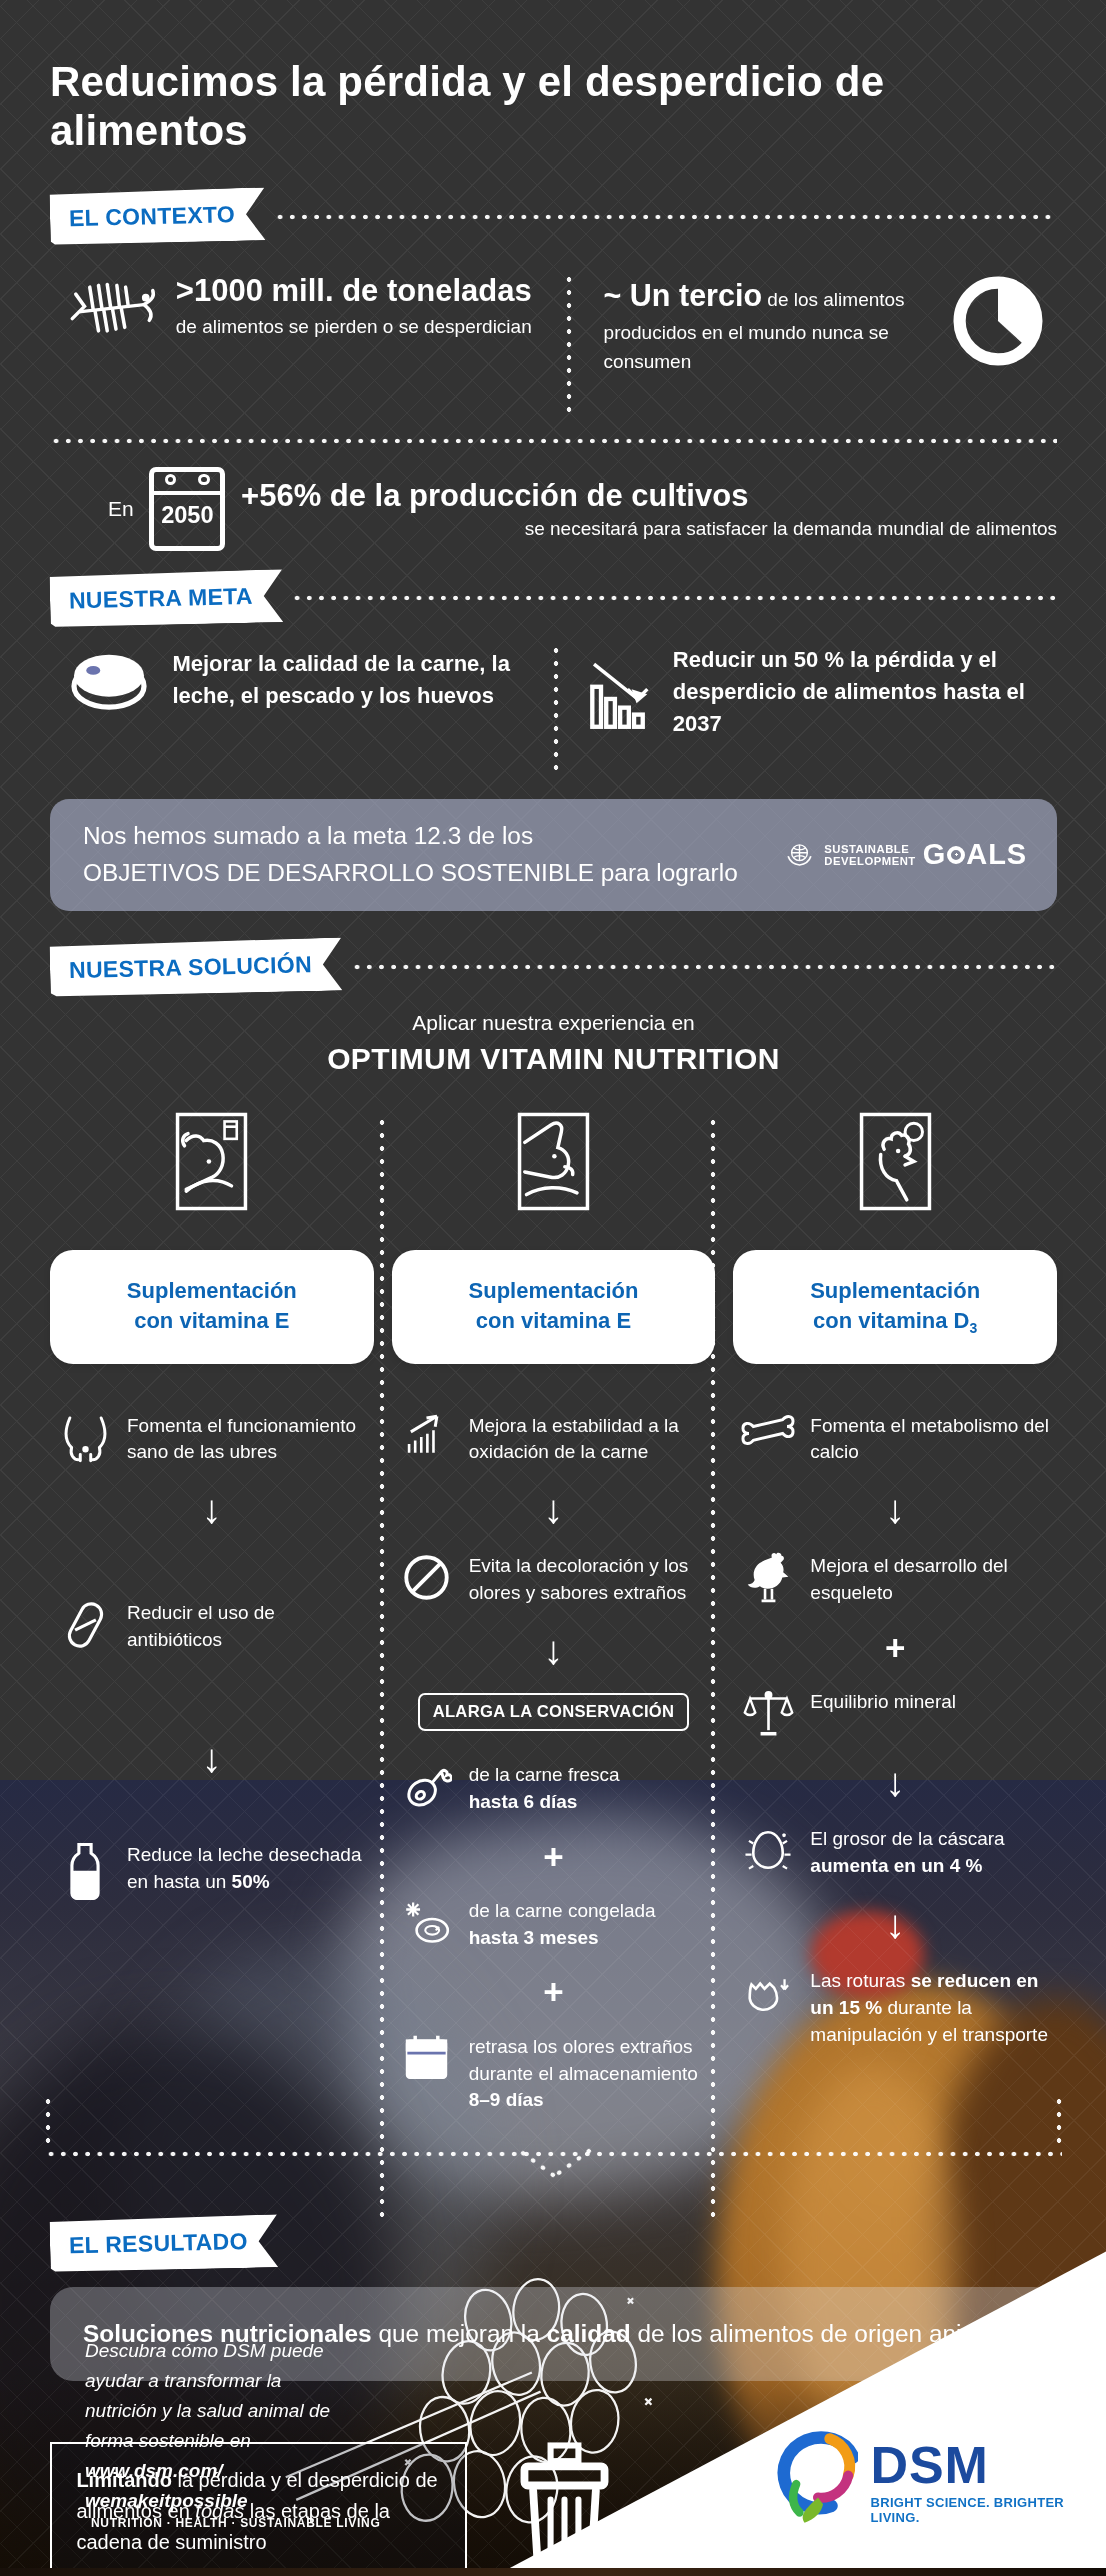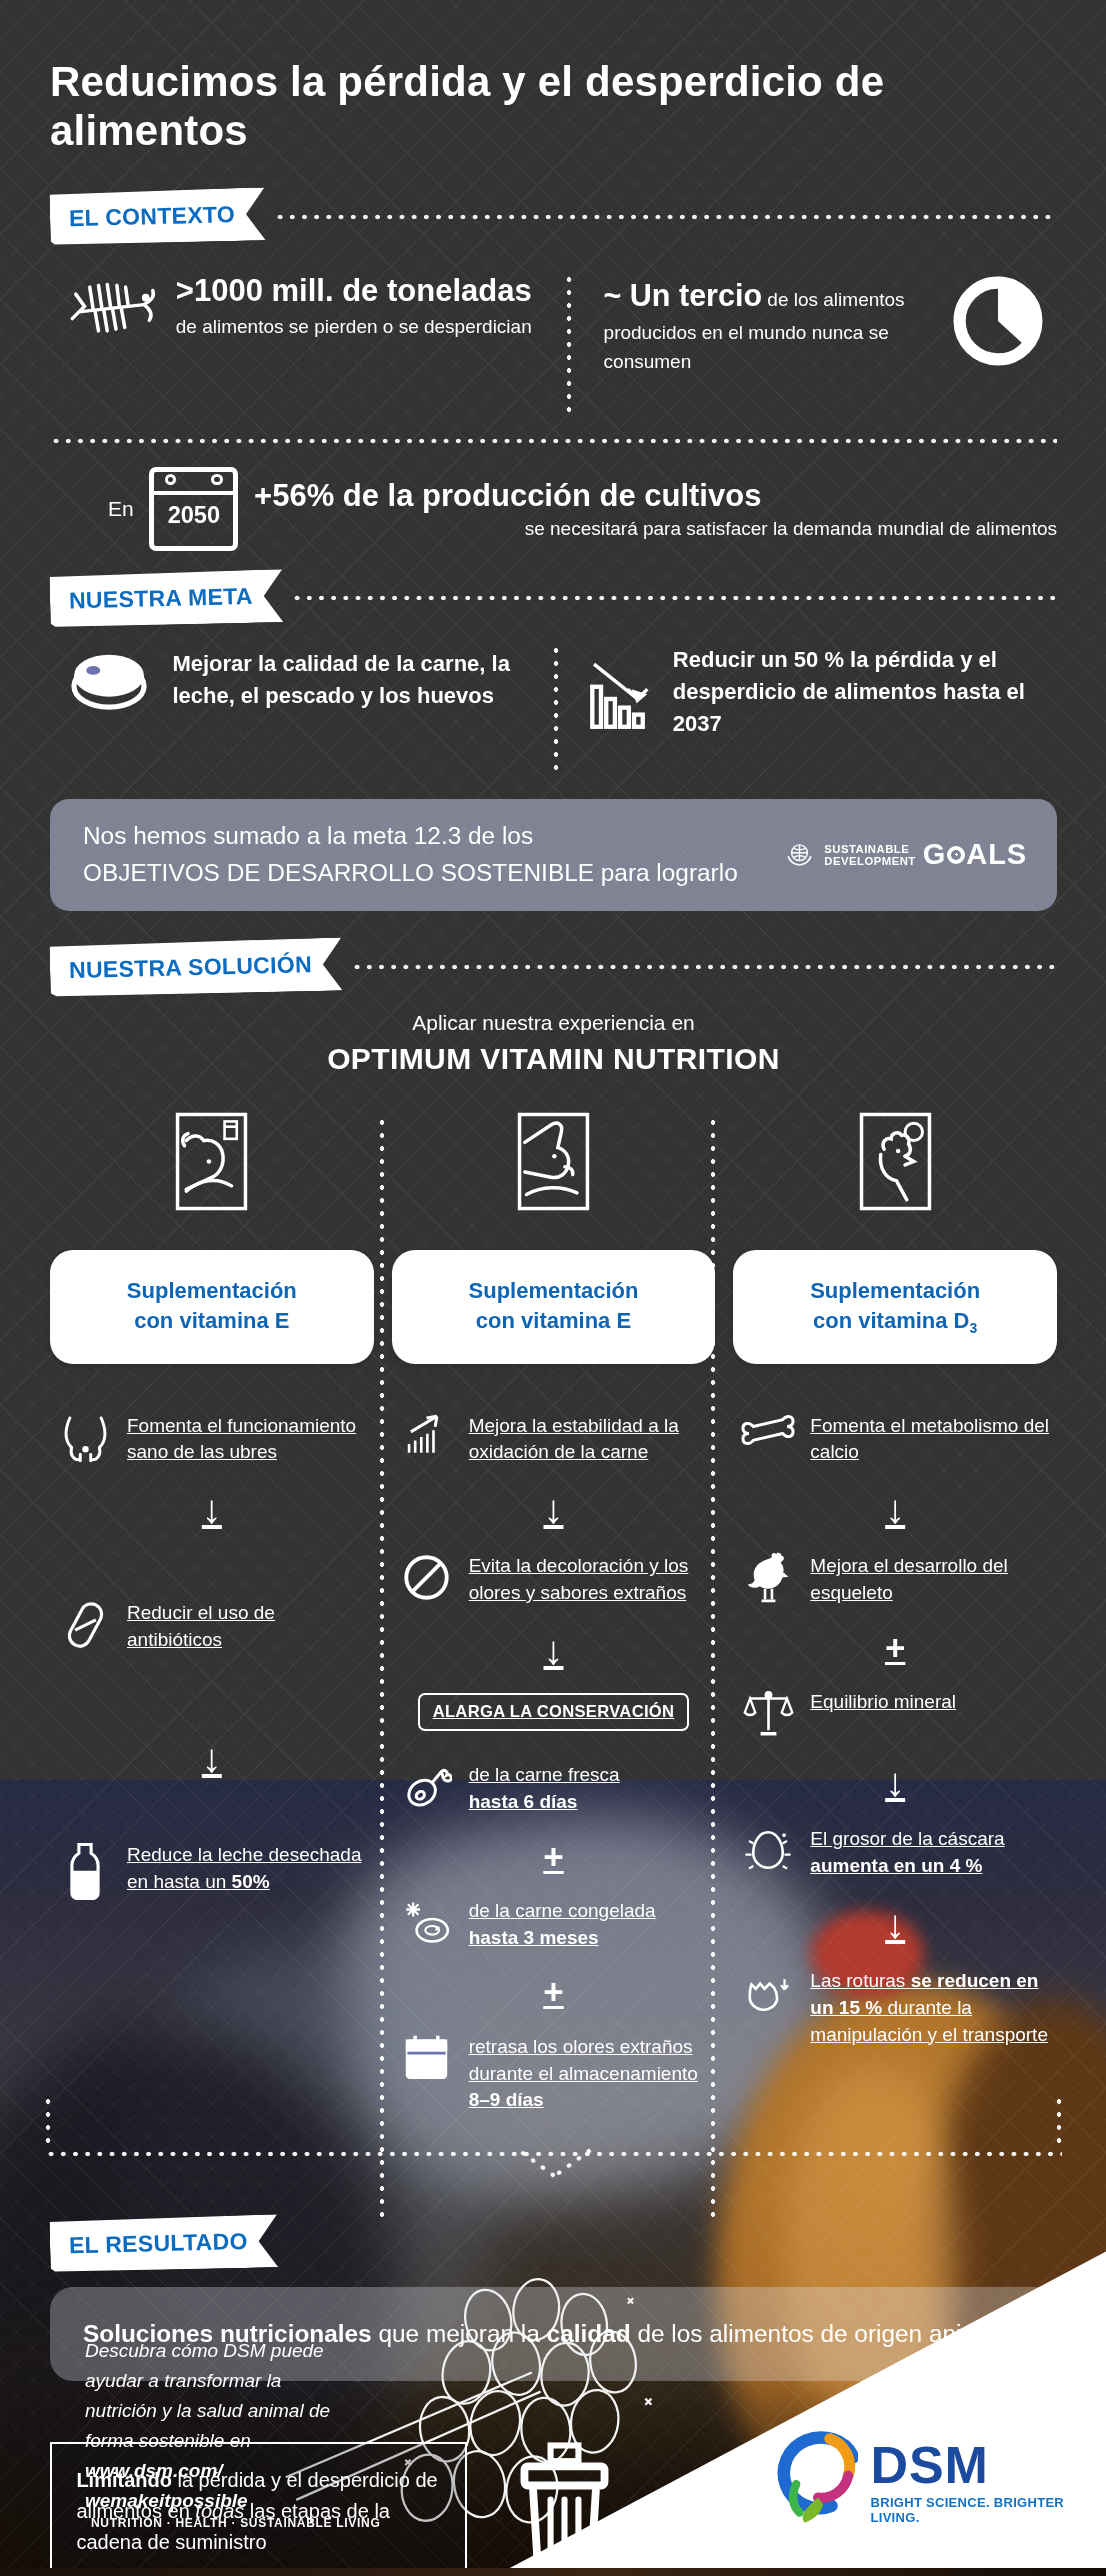--- a/index.html
+++ b/index.html
@@ -40,21 +40,21 @@
   .ctx-left-text{ text-align:center; }
   .ctx-head{ font-size:31px; font-weight:bold; line-height:1.15; }
   .ctx-sub{ font-size:19px; margin-top:5.2px; line-height:1.35; }
   .ctx-div{ height:140px; margin:0 8.7px; }
   .ctx-right{ flex:1; display:flex; gap:15px; padding-left:23px; }
   .ctx-right-text{ font-size:19px; line-height:1.5; }
   .ctx-highlight{ font-size:30.5px; font-weight:bold; }
   .ctx-hr{ margin-top:24.4px; }
   .forecast{ margin-top:23px; display:flex; align-items:center; gap:15.7px; padding-left:58px; }
   .forecast-en{ font-size:21px; }
-  .cal2050{ position:relative; width:89px; height:84px; }
+  .cal2050{ position:relative; width:76px; height:84px; }
   .cal2050 .box{ position:absolute; inset:0; border:5.2px solid #fff; border-radius:7px; }
   .cal2050 .dot{ position:absolute; top:7px; width:11.3px; height:11.3px; border:3.5px solid #fff; border-radius:50%; }
   .cal2050 .bar{ position:absolute; top:24.4px; left:3.5px; right:3.5px; height:3.5px; background:#fff; }
   .cal2050 .yr{ position:absolute; left:0; right:0; top:35px; text-align:center; font-size:23.6px; font-weight:bold; }
   .forecast-main{ flex:1; }
   .forecast-head{ font-size:31px; font-weight:bold; }
   .forecast-sub{ font-size:19px; text-align:right; margin-top:3.5px; }
   
   .meta-row{ margin-top:19px; }
   .meta-left{ flex:1.02; display:flex; gap:21px; padding-left:17.4px; align-items:center; }
@@ -67,21 +67,21 @@
   .sdg-words{ font-size:11.3px; font-weight:bold; letter-spacing:0.5px; line-height:1.1; }
   .sdg-goals{ font-size:29px; font-weight:bold; letter-spacing:0.9px; display:flex; align-items:center; }
   .sdg-ring{ width:18.3px; height:18.3px; border:4.4px solid #fff; border-radius:50%; display:inline-block; margin:0 0.9px; position:relative; }
   .sdg-ring::after{ content:""; position:absolute; inset:2.6px; border-radius:50%; background:radial-gradient(circle,#fff 30%,transparent 32%); }
   
   .sol-intro{ text-align:center; font-size:21px; margin-top:17.4px; }
   .sol-title{ text-align:center; font-size:30px; font-weight:bold; letter-spacing:0.4px; margin-top:7px; }
   .solution-body{ position:relative; margin-top:35px; }
   .div1{ position:absolute; left:329px; top:5.2px; bottom:-31px; }
   .div2{ position:absolute; left:660px; top:5.2px; bottom:-31px; }
-  .grid3{ display:grid; grid-template-columns:1fr 1fr 1fr; column-gap:18px;text-decoration:underline; }
+  .grid3{ display:grid; grid-template-columns:1fr 1fr 1fr; column-gap:18px; }
   .animal-row{ justify-items:center; }
   .cards-row{ margin-top:38px; }
   .card{ background:#fff; border-radius:23px; padding:26px 10.5px; text-align:center; color:#0d65b4; font-weight:bold; font-size:22px; line-height:1.35; box-shadow:0 2.6px 7px rgba(0,0,0,.12); }
   .items-grid{ margin-top:47px; align-items:start; }
   .col{ display:flex; flex-direction:column; gap:23px; align-items:center; }
   .item{ display:flex; gap:14px; align-items:flex-start; width:100%; padding-left:7px; }
   .item .icon-cell{ width:56px; justify-content:center; }
   .item-text{ font-size:19px; line-height:1.4; padding-top:1.7px; }
   .connector{ font-size:40px; line-height:1; font-weight:normal; text-align:center; }
   .plus{ font-size:35px; font-weight:bold; line-height:1; text-align:center; }

